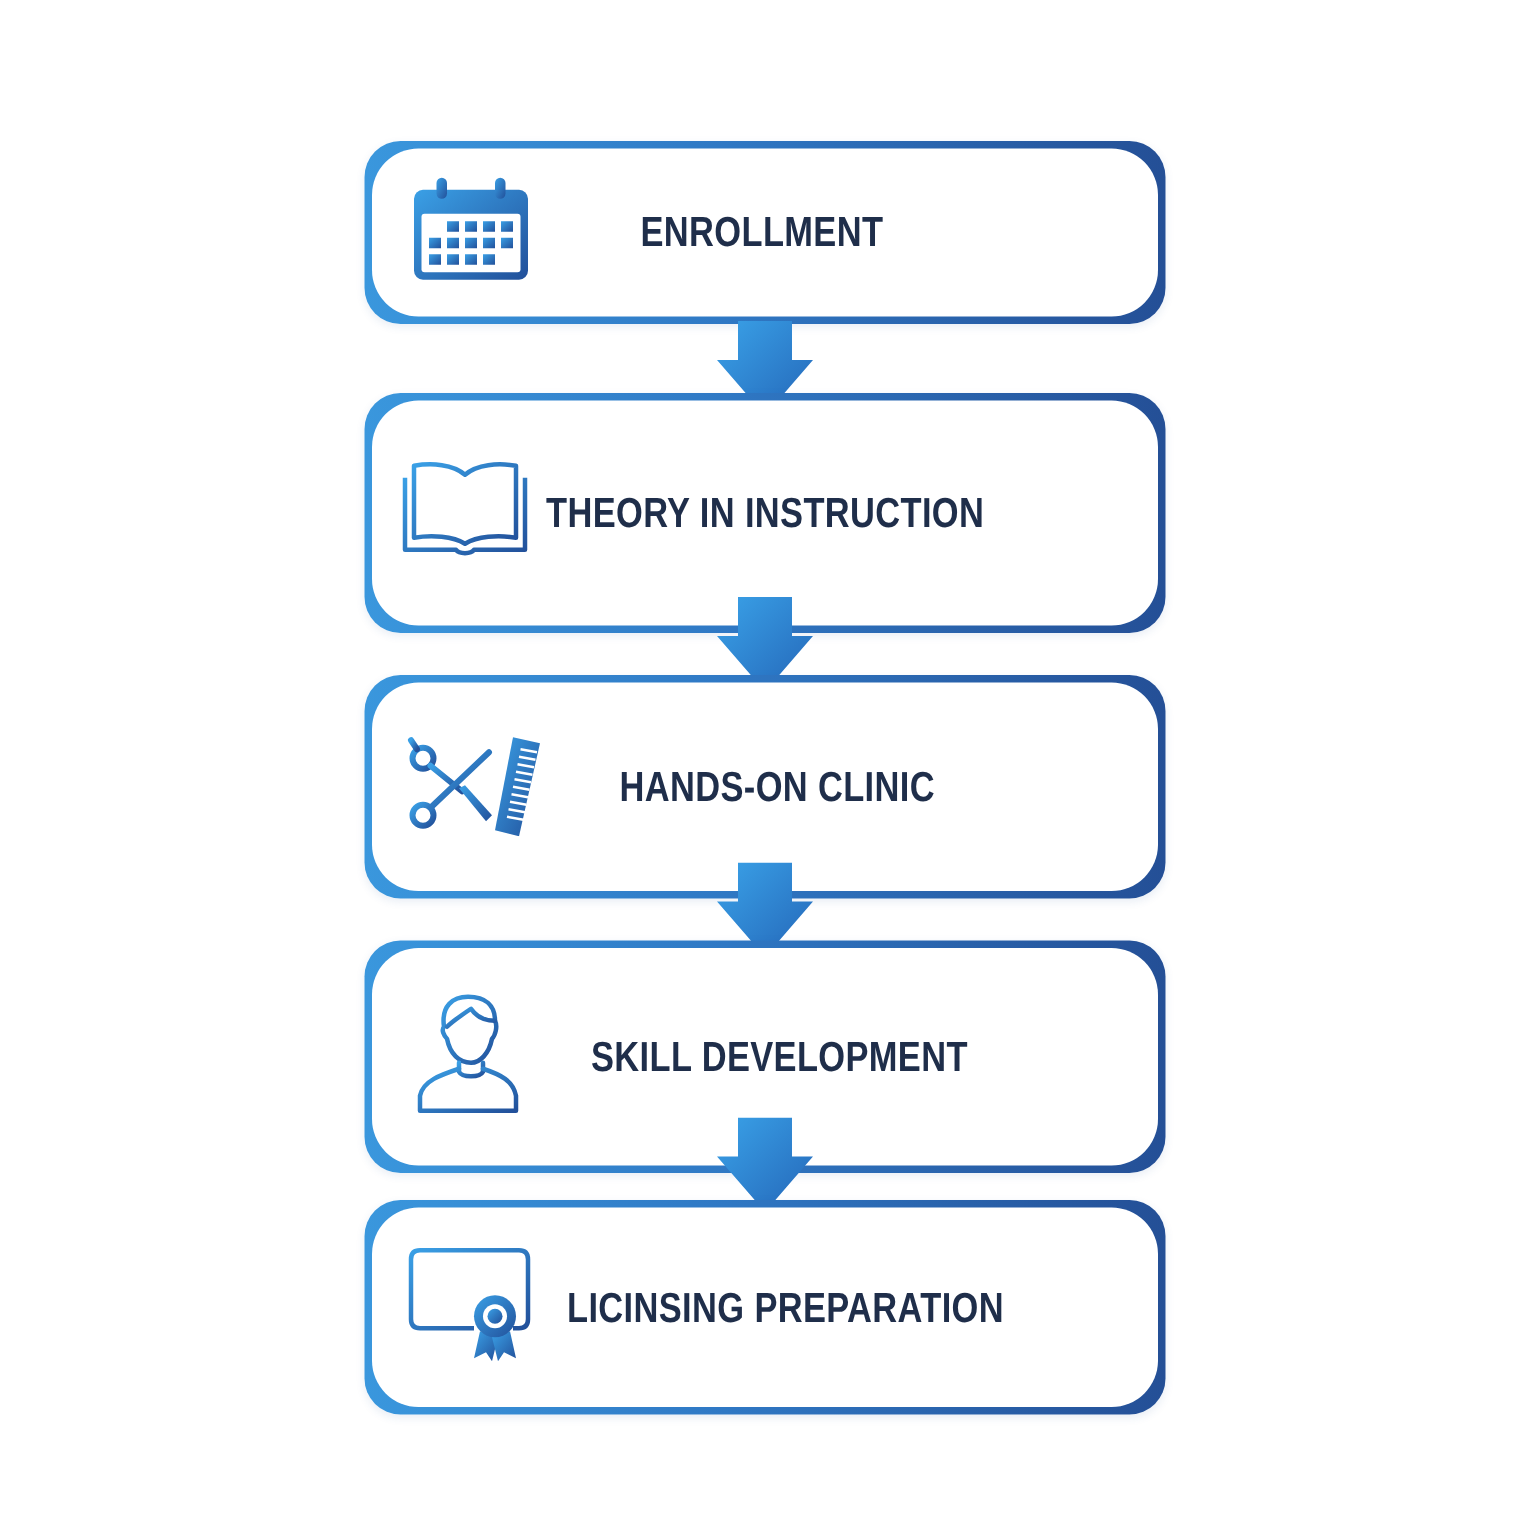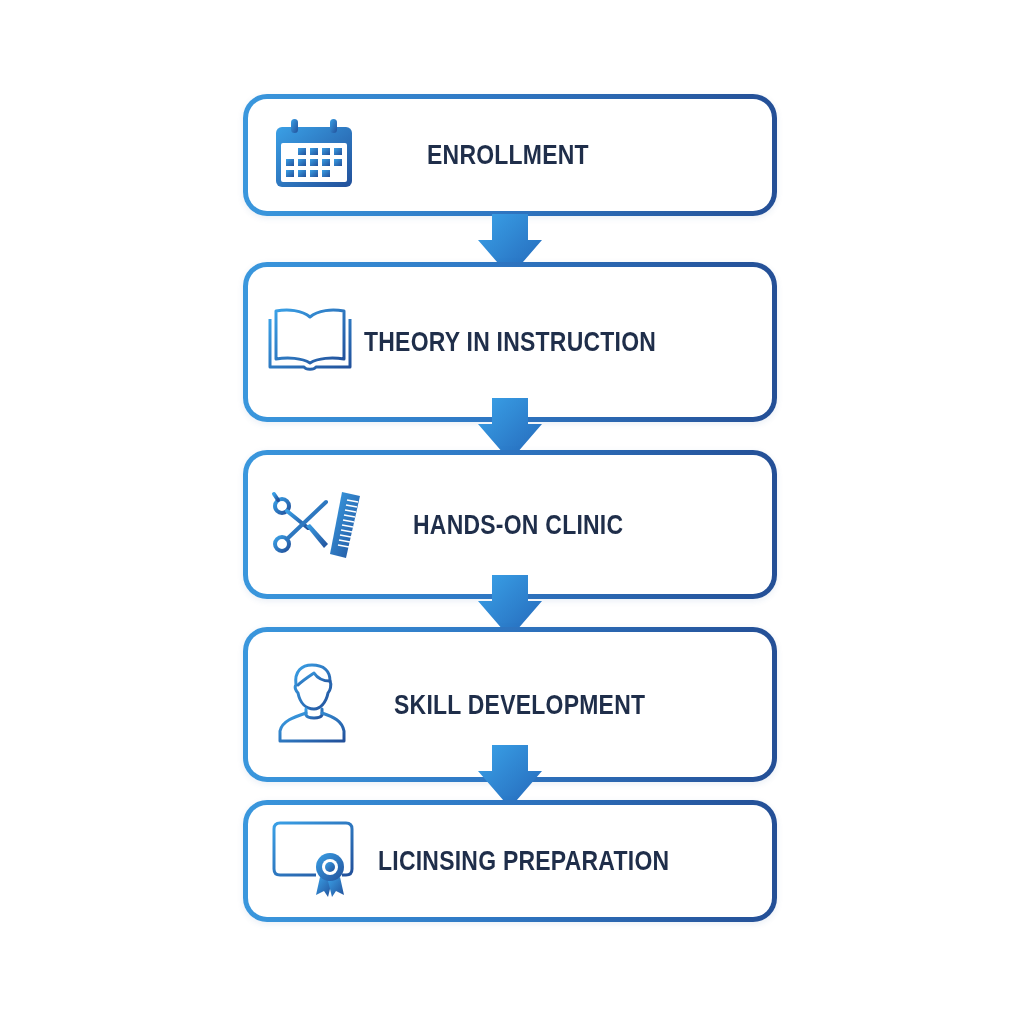--- a/index.html
+++ b/index.html
@@ -11,21 +11,21 @@
     box-sizing: border-box;
     border-radius: 24px;
     padding: 5px;
     background: linear-gradient(90deg, #3a97dd 0%, #2f78c4 45%, #244f96 100%);
     box-shadow: 0 2px 6px rgba(40,90,160,0.10);
   }
   .step-inner {
     width: 100%; height: 100%;
     box-sizing: border-box;
     background: #ffffff;
-    border-radius: 19px;
+    border-radius: 31px;
     position: relative;
   }
   .step-icon { position: absolute; left: 22px; top: 50%; transform: translateY(-50%); }
   .step-label {
     position: absolute; top: 50%;
     transform: translateY(-50%) scaleX(0.82);
     transform-origin: left center;
     font-family: "Liberation Sans", sans-serif;
     font-weight: bold;
     font-size: 28px;
@@ -147,21 +147,21 @@
       </svg>
     </span>
     <span class="step-label" style="left:146px;">SKILL DEVELOPMENT</span>
   </div>
 </div>
 
 <svg class="arrow" style="top:745px;" viewBox="0 0 68 64">
   <path d="M16 0 H52 V26 H66 L34 63 L2 26 H16 Z" fill="url(#arrowGrad)"></path>
 </svg>
 
-<div class="step" style="top:800px;height:122px;">
+<div class="step" style="top:800px;height:143px;">
   <div class="step-inner">
     <span class="step-icon" style="left:24px;">
       <svg width="86" height="76" viewBox="0 0 86 76">
         <path d="M44 54 H8 C4 54 2 52 2 48 V8 C2 4 4 2 8 2 H74 C78 2 80 4 80 8 V48 C80 52 78 54 74 54 H70" fill="none" stroke="url(#iconGrad)" stroke-width="3"></path>
         <g stroke="url(#iconGrad)" stroke-width="4" stroke-linecap="round">
           <path d="M14 14 H66"></path>
             <path d="M14 26 H50"></path>
             <path d="M14 38 H40"></path>
         </g>
         <path d="M48 56 L44 74 L52 70 L56 76 L60 60 Z" fill="url(#iconGrad)"></path>

